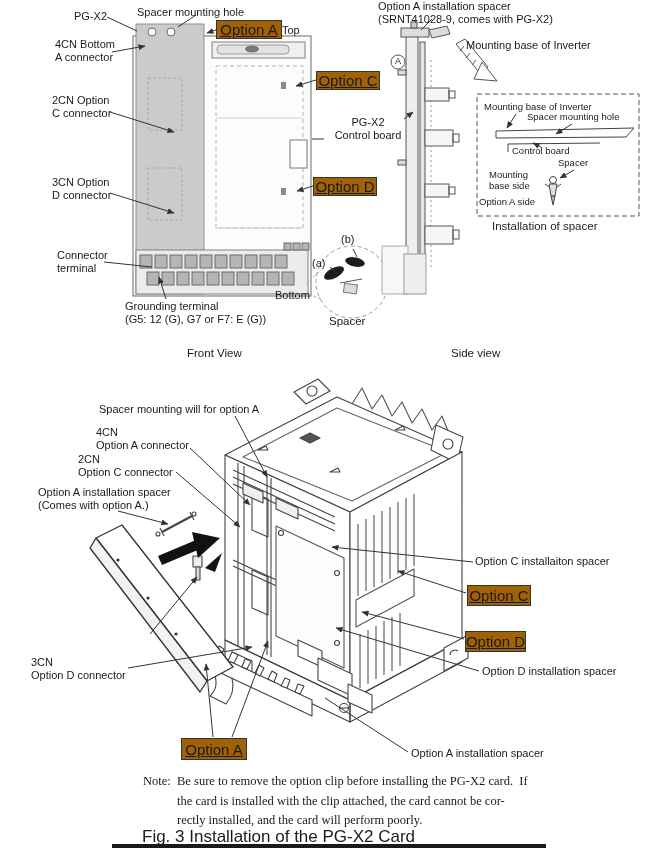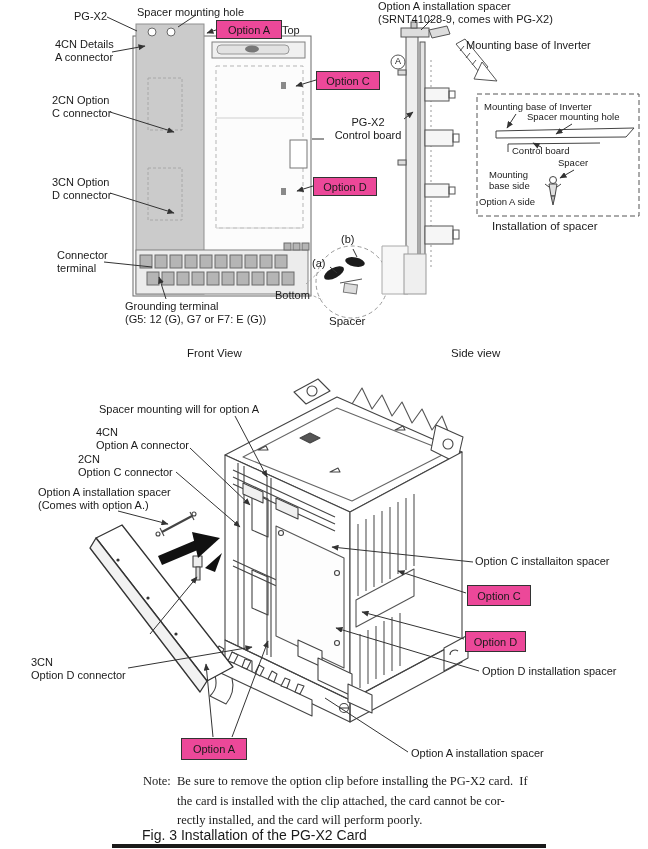--- a/index.html
+++ b/index.html
@@ -2,26 +2,26 @@
 <html><head>
 <meta charset="utf-8">
 <style>
   html,body{margin:0;padding:0;background:#fff;}
   #page{position:relative;width:648px;height:849px;background:#ffffff;overflow:hidden;
         font-family:"Liberation Sans",sans-serif;color:#1a1a1a;}
   svg{position:absolute;left:0;top:0;}
   .lbl{position:absolute;font-size:11px;line-height:1.22;white-space:pre-line;color:#1a1a1a;}
   .sm{font-size:9.5px;line-height:1.12;}
   .ctr{text-align:center;}
-  .boxed{position:absolute;border:1.2px solid #333;background:#ec4899;font-size:11px;
-         display:flex;align-items:center;justify-content:center;white-space:nowrap;}
+  .boxed{position:absolute;border:1.2px solid #333;background:#a16207;font-size:15px;
+         display:flex;align-items:center;justify-content:center;white-space:nowrap;text-decoration:underline;}
   .viewcap{font-size:11.5px;text-align:right;}
   .note-label,.note-text{position:absolute;font-family:"Liberation Serif",serif;font-size:12.5px;line-height:1.56;}
   .note-text{white-space:pre-wrap;}
-  .figcap{position:absolute;font-size:14px;}
+  .figcap{position:absolute;font-size:17px;}
   .footer-bar{position:absolute;left:112px;top:844px;width:434px;height:4px;background:#1a1a1a;}
 </style>
 </head>
 <body>
 
 <div id="page">
 
 <svg width="648" height="849" viewBox="0 0 648 849">
   <defs>
     <marker id="arr" markerWidth="8" markerHeight="6" refX="6.5" refY="3" orient="auto">
@@ -263,21 +263,21 @@
     <line x1="464" y1="639" x2="362" y2="612" marker-end="url(#arr)"></line>
     <line x1="479" y1="671" x2="336" y2="628" marker-end="url(#arr)"></line>
     <line x1="408" y1="752" x2="325" y2="698"></line>
   </g>
 </svg>
 
 <div class="lbl" style="left:74px;top:10px">PG-X2</div>
 <div class="lbl" style="left:137px;top:6px">Spacer mounting hole</div>
 <div class="boxed" style="left:216px;top:20px;width:64px;height:17px">Option A</div>
 <div class="lbl" style="left:282px;top:24px">Top</div>
-<div class="lbl" style="left:55px;top:38px">4CN Details
+<div class="lbl" style="left:55px;top:38px">4CN Bottom
 A connector</div>
 <div class="lbl" style="left:52px;top:94px">2CN Option
 C connector</div>
 <div class="lbl" style="left:52px;top:176px">3CN Option
 D connector</div>
 <div class="lbl" style="left:57px;top:249px">Connector
 terminal</div>
 <div class="lbl" style="left:125px;top:300px">Grounding terminal
 (G5: 12 (G), G7 or F7: E (G))</div>
 <div class="lbl viewcap" style="left:187px;top:346px">Front View</div>

